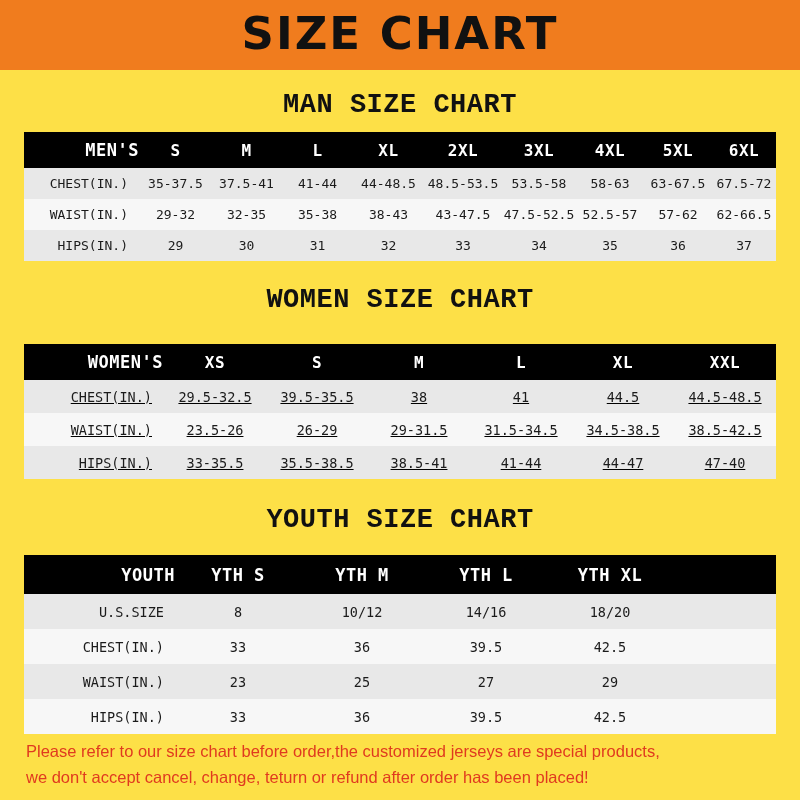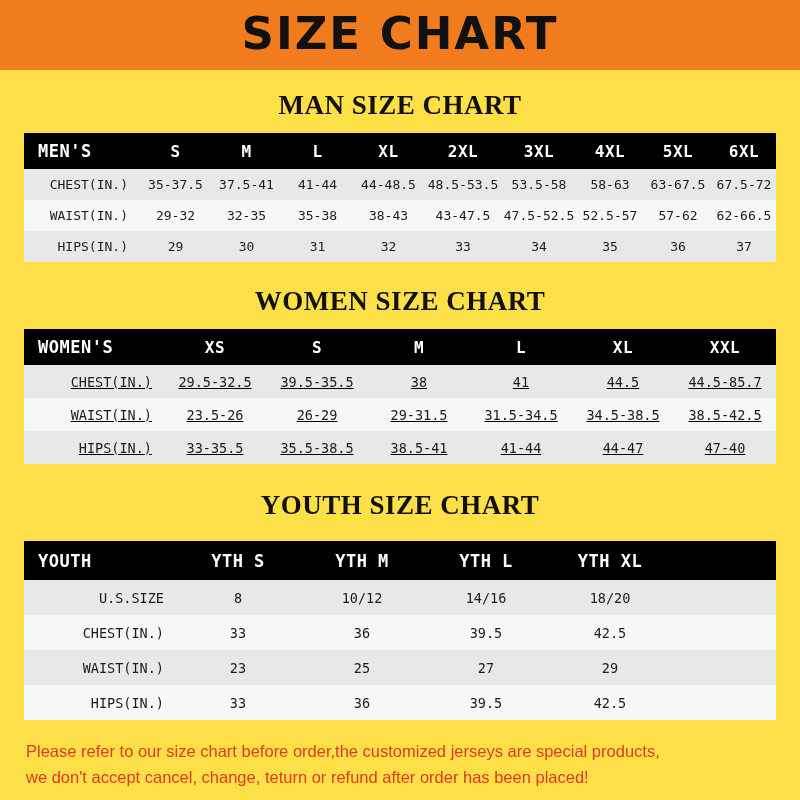--- a/index.html
+++ b/index.html
@@ -36,29 +36,29 @@
     color: #111111;
     line-height: 1;
     padding-bottom: 4px;
   }
   
   .section {
     padding: 0 24px;
   }
   .section-title {
     text-align: center;
-    font-family: Liberation Serif, serif;
+    font-family: Liberation Mono, monospace;
     font-weight: bold;
     font-size: 27px;
     color: #111111;
     letter-spacing: 0.5px;
     margin: 0;
   }
   .t-man   { padding-top: 20px; padding-bottom: 12px; }
-  .t-women { padding-top: 24px; padding-bottom: 12px; }
+  .t-women { padding-top: 24px; padding-bottom: 29px; }
   .t-youth { padding-top: 26px; padding-bottom: 20px; }
 
   
   table {
     border-collapse: collapse;
     width: 100%;
     table-layout: fixed;
   }
   table.men  { width: 752px; margin: 0 auto; }
   table.women{ width: 752px; margin: 0 auto; text-decoration: underline; }
@@ -69,22 +69,22 @@
     color: #ffffff;
     font-family: "DejaVu Sans Mono", monospace;
     font-weight: bold;
     font-size: 16px;
     height: 34px;
     text-align: center;
     vertical-align: middle;
     letter-spacing: 0.5px;
   }
   thead th.first {
-    text-align: left;
-    padding-left: 14px;
+    text-align: right;
+    padding-left: 28px;
     font-size: 17px;
   }
   tbody td {
     font-family: "DejaVu Sans Mono", monospace;
     font-size: 13px;
     color: #1b1b1b;
     height: 29px;
     text-align: center;
     vertical-align: middle;
   }
@@ -221,21 +221,21 @@
         </tr>
       </thead>
       <tbody>
         <tr class="odd">
           <td class="first">CHEST(IN.)</td>
           <td>29.5-32.5</td>
           <td>39.5-35.5</td>
           <td>38</td>
           <td>41</td>
           <td>44.5</td>
-          <td>44.5-85.7</td>
+          <td>44.5-48.5</td>
         </tr>
         <tr class="even">
           <td class="first">WAIST(IN.)</td>
           <td>23.5-26</td>
           <td>26-29</td>
           <td>29-31.5</td>
           <td>31.5-34.5</td>
           <td>34.5-38.5</td>
           <td>38.5-42.5</td>
         </tr>

